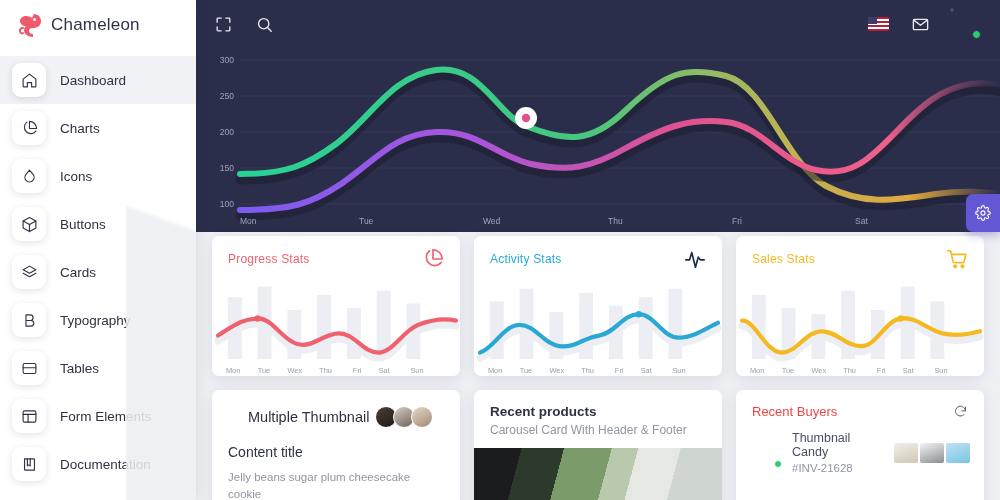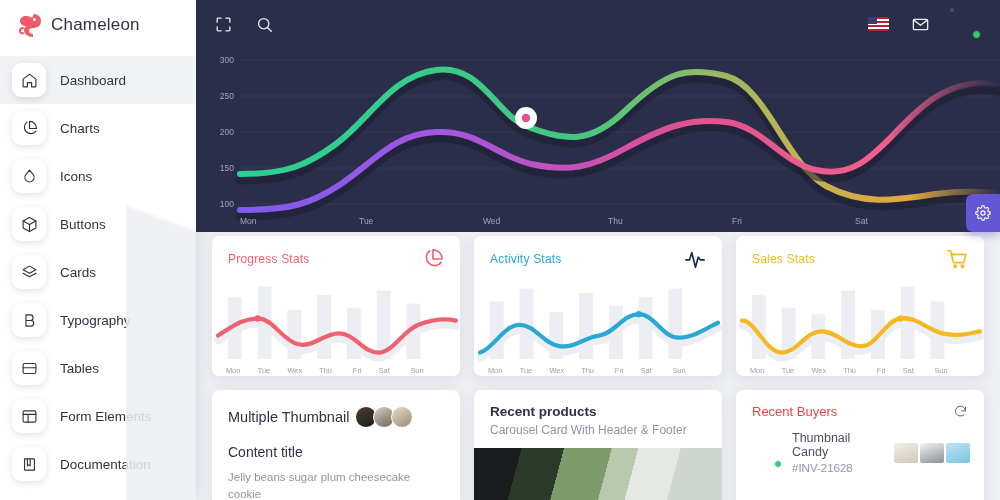--- a/index.html
+++ b/index.html
@@ -99,21 +99,21 @@
   .stat-title { font-size: 12px; letter-spacing: .2px; }
   .stat-head svg { width: 22px; height: 22px; fill: none; stroke-width: 1.8;
     stroke-linecap: round; stroke-linejoin: round; }
   .stat-body { flex: 1; position: relative; }
   .stat-body svg { display: block; width: 100%; height: 100%; }
   .sday { font-size: 7.5px; fill: #9aa0b0; font-family: "Liberation Sans", sans-serif; }
 
   .row2 { margin-top: 14px; display: flex; gap: 14px; }
   .bcard { height: 124px; }
 
-  .mt-head { display: flex; align-items: center; gap: 8px; padding: 16px 16px 0 16px; }
+  .mt-head { display: flex; align-items: center; gap: 8px; padding: 16px 16px 0 16px; margin-left: 20px; }
   .mt-title { font-size: 14.5px; color: #2f3245; }
   .mt-thumbs { display: flex; margin-left: 2px; }
   .mt-thumb { width: 22px; height: 22px; border-radius: 50%; margin-left: -4px;
     border: 1.5px solid #fff; }
   .t1 { background: linear-gradient(150deg,#4b4034,#1d1a17); }
   .t2 { background: linear-gradient(150deg,#d8cfc6,#6e6159); }
   .t3 { background: linear-gradient(150deg,#e6d8c8,#a08b74); }
   .content-title { font-size: 14px; color: #2f3245; padding: 16px 16px 0 16px; }
   .content-text { font-size: 11.5px; color: #8f95a6; padding: 9px 16px 0 16px; line-height: 1.45; }
 

